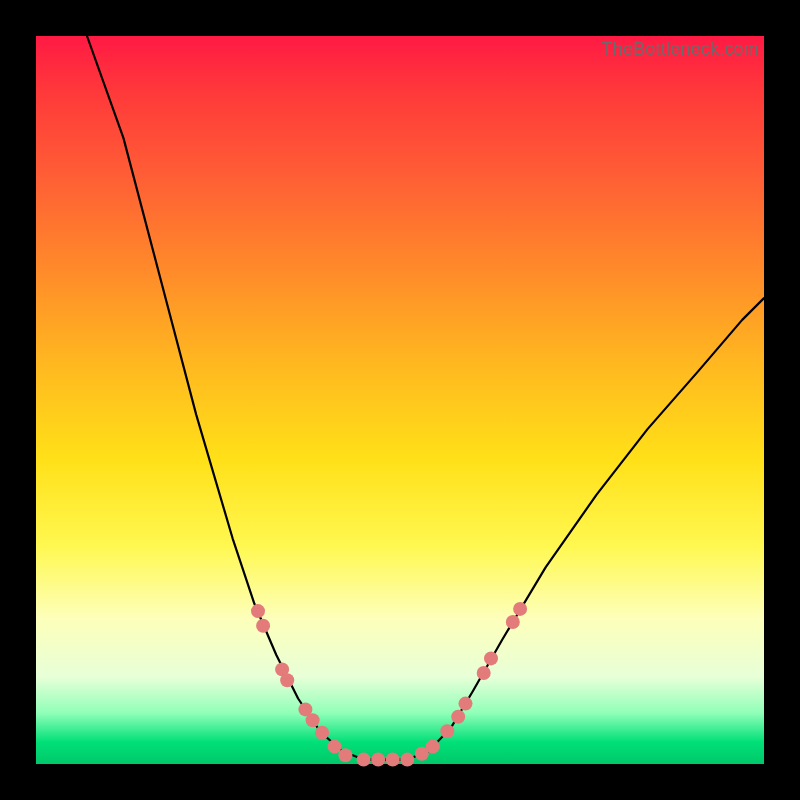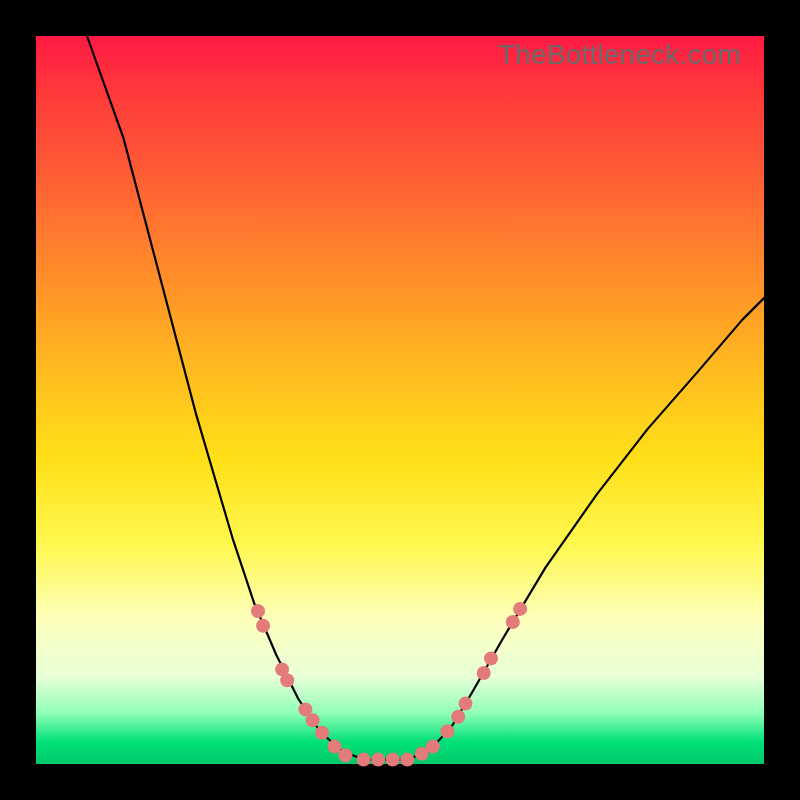--- a/index.html
+++ b/index.html
@@ -27,23 +27,23 @@
       #fdffba 80%,
       #e8ffd8 88%,
       #90ffb8 93%,
       #00e078 97%,
       #00c86a 100%
     );
   }
   .watermark {
     position: absolute;
     top: 3px;
-    right: 23px;
+    right: 5px;
     font-family: Arial, Helvetica, sans-serif;
-    font-size: 28px;
+    font-size: 18px;
     font-weight: 500;
     color: #6b6b6b;
     letter-spacing: 0.2px;
   }
   svg.curve {
     position: absolute;
     left: 0; top: 0;
     width: 728px;
     height: 728px;
     overflow: visible;

